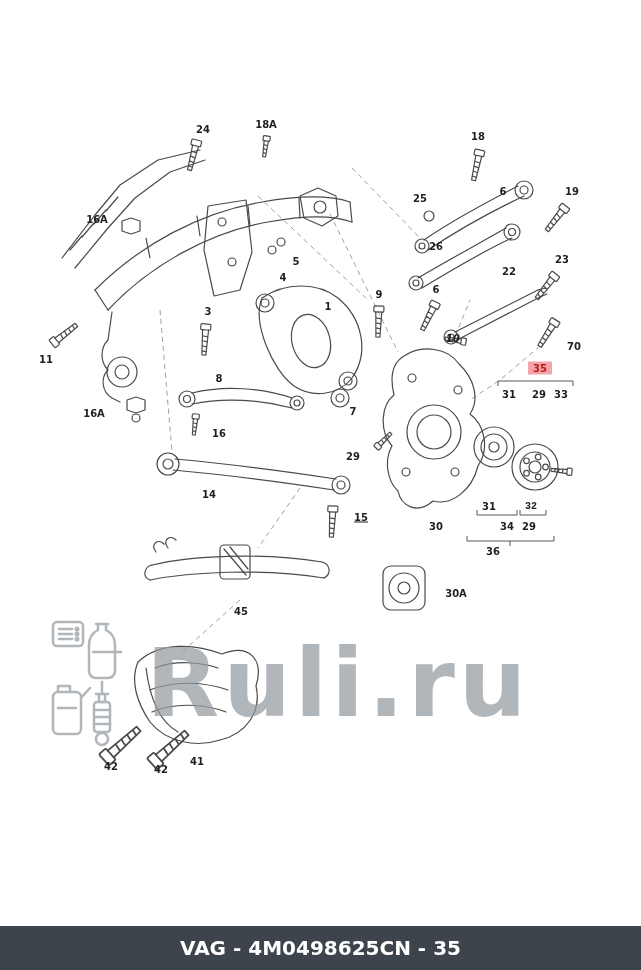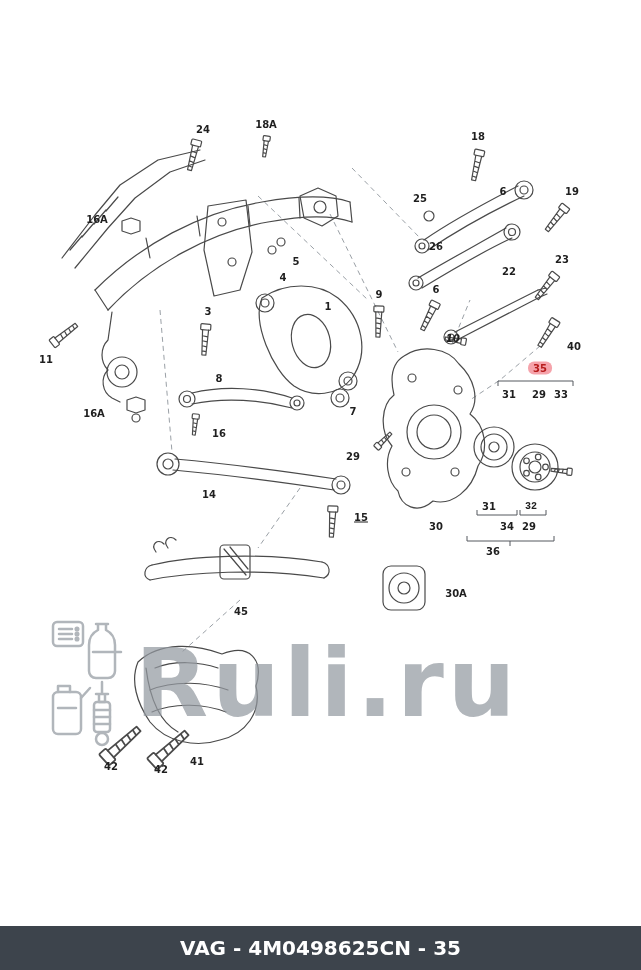--- a/index.html
+++ b/index.html
@@ -16,21 +16,21 @@
   .art  { stroke: var(--line_art, #4a4a4a); fill: none; stroke-width: 1.2; stroke-linecap: round; stroke-linejoin: round; }
   .dash { stroke: #9aa0a6; fill: none; stroke-width: 1; stroke-dasharray: 5 4; }
   .brk  { stroke: #55595e; fill: none; stroke-width: 1; }
 
   .watermark {
     position: absolute;
     left: 50px;
     top: 618px;
     display: flex;
     align-items: center;
-    gap: 5px;
+    gap: 16px;
     opacity: 0.72;
     pointer-events: none;
   }
   .wm-icons g { stroke: var(--watermark, #949aa1); fill: none; stroke-width: 2.5; stroke-linecap: round; stroke-linejoin: round; }
   .wm-text {
     color: var(--watermark, #949aa1);
     font-size: 95px;
     font-weight: 700;
     letter-spacing: 4px;
     line-height: 1;
@@ -43,21 +43,20 @@
     transform: translate(-50%, -50%);
     font-size: 10px;
     font-weight: bold;
     color: var(--callout_text, #1f1f1f);
     white-space: nowrap;
   }
   .callout.highlighted {
     background: var(--highlight_bg, #f5a3ab);
     color: var(--highlight_text, #b71c1c);
     padding: 1px 5px;
-    border-radius: 6px;
   }
 
   .footer {
     position: absolute;
     left: 0;
     bottom: 0;
     width: 641px;
     height: 44px;
     background: var(--footer_bg, #3d444c);
     color: var(--footer_text, #ffffff);
@@ -266,21 +265,21 @@
       <div class="callout" style="left: 562px; top: 259px;">23</div>
       <div class="callout" style="left: 296px; top: 261px;">5</div>
       <div class="callout" style="left: 283px; top: 277px;">4</div>
       <div class="callout" style="left: 509px; top: 271px;">22</div>
       <div class="callout" style="left: 328px; top: 306px;">1</div>
       <div class="callout" style="left: 379px; top: 294px;">9</div>
       <div class="callout" style="left: 436px; top: 289px;">6</div>
       <div class="callout" style="left: 208px; top: 311px;">3</div>
       <div class="callout" style="left: 46px; top: 359px;">11</div>
       <div class="callout" style="left: 453px; top: 338px; font-style: italic;">10</div>
-      <div class="callout" style="left: 574px; top: 346px;">40</div>
+      <div class="callout" style="left: 574px; top: 346px;">70</div>
       <div class="callout highlighted" style="left: 540px; top: 368px;">35</div>
       <div class="callout" style="left: 509px; top: 394px;">31</div>
       <div class="callout" style="left: 539px; top: 394px;">29</div>
       <div class="callout" style="left: 561px; top: 394px;">33</div>
       <div class="callout" style="left: 219px; top: 378px;">8</div>
       <div class="callout" style="left: 94px; top: 413px;">16A</div>
       <div class="callout" style="left: 353px; top: 411px;">7</div>
       <div class="callout" style="left: 219px; top: 433px;">16</div>
       <div class="callout" style="left: 353px; top: 456px;">29</div>
       <div class="callout" style="left: 209px; top: 494px;">14</div>

